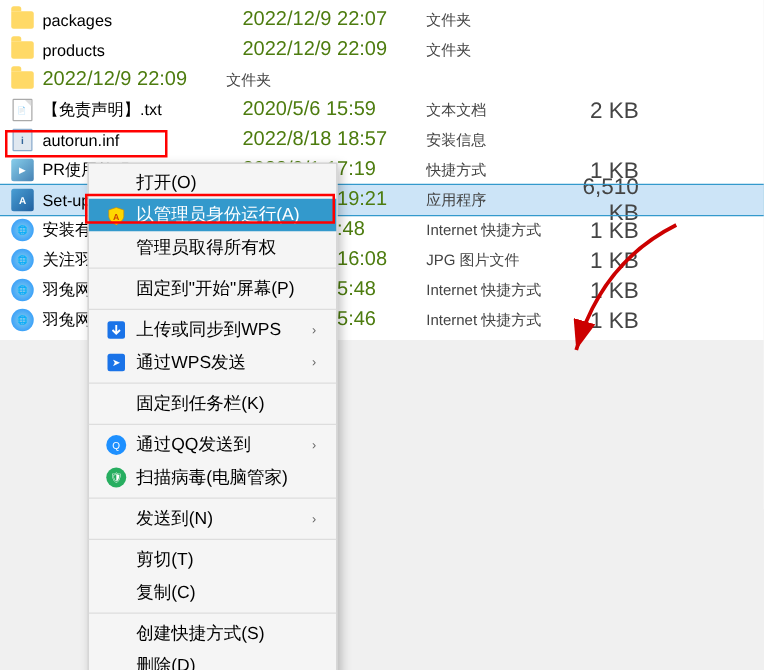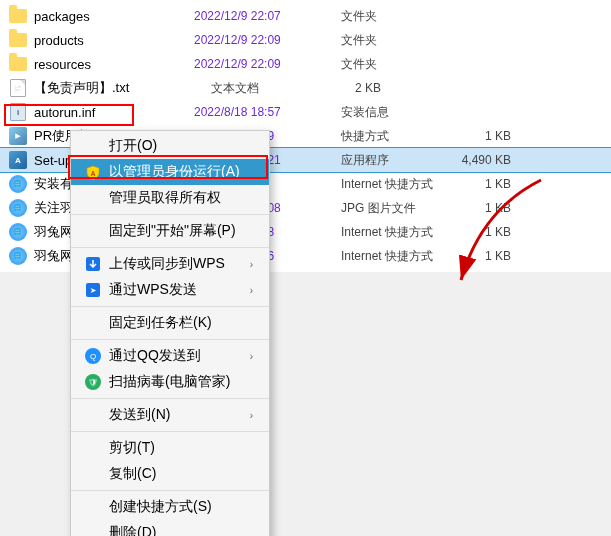--- a/index.html
+++ b/index.html
@@ -139,35 +139,35 @@
 
     .file-name {
       flex: 0 0 160px;
       white-space: nowrap;
       overflow: hidden;
       text-overflow: ellipsis;
     }
 
     .file-date {
       flex: 0 0 130px;
-      color: #6d28d9;
-      font-size: 12px;
+      color: #4d7c0f;
+      font-size: 16px;
     }
 
     .file-type {
       flex: 0 0 100px;
       color: #444;
       font-size: 12px;
       margin-left: 17px;
     }
 
     .file-size {
       flex: 0 0 70px;
       color: #444;
-      font-size: 12px;
+      font-size: 18px;
       text-align: right;
     }
 
     
     .red-arrow {
       position: absolute;
       top: 170px;
       right: 40px;
       width: 120px;
       height: 120px;
@@ -289,30 +289,30 @@
       </div>
     <span class="file-name">products</span>
     <span class="file-date">2022/12/9 22:09</span>
     <span class="file-type">文件夹</span>
     <span class="file-size"></span>
   </div>
   <div class="file-row">
     <div class="file-icon">
         <div class="folder-icon"></div>
       </div>
-    <span class="file-name">resources</span>
     <span class="file-date">2022/12/9 22:09</span>
     <span class="file-type">文件夹</span>
     <span class="file-size"></span>
   </div>
   <div class="file-row">
     <div class="file-icon">
         <div class="doc-icon" style="font-size:6px;color:#555;">📄</div>
       </div>
     <span class="file-name">【免责声明】.txt</span>
+    <span class="file-date">2020/5/6 15:59</span>
     <span class="file-type">文本文档</span>
     <span class="file-size">2 KB</span>
   </div>
   <div class="file-row">
     <div class="file-icon">
         <div class="inf-icon">i</div>
       </div>
     <span class="file-name">autorun.inf</span>
     <span class="file-date">2022/8/18 18:57</span>
     <span class="file-type">安装信息</span>
@@ -327,21 +327,21 @@
     <span class="file-type">快捷方式</span>
     <span class="file-size">1 KB</span>
   </div>
   <div class="file-row selected">
     <div class="file-icon">
         <div class="exe-icon">A</div>
       </div>
     <span class="file-name">Set-up.exe</span>
     <span class="file-date">2022/3/22 19:21</span>
     <span class="file-type">应用程序</span>
-    <span class="file-size">4,490 KB</span>
+    <span class="file-size">6,510 KB</span>
   </div>
   <div class="file-row">
     <div class="file-icon">
         <div class="internet-icon">🌐</div>
       </div>
     <span class="file-name">安装有问题</span>
     <span class="file-date">2022/1/7 9:48</span>
     <span class="file-type">Internet 快捷方式</span>
     <span class="file-size">1 KB</span>
   </div>

